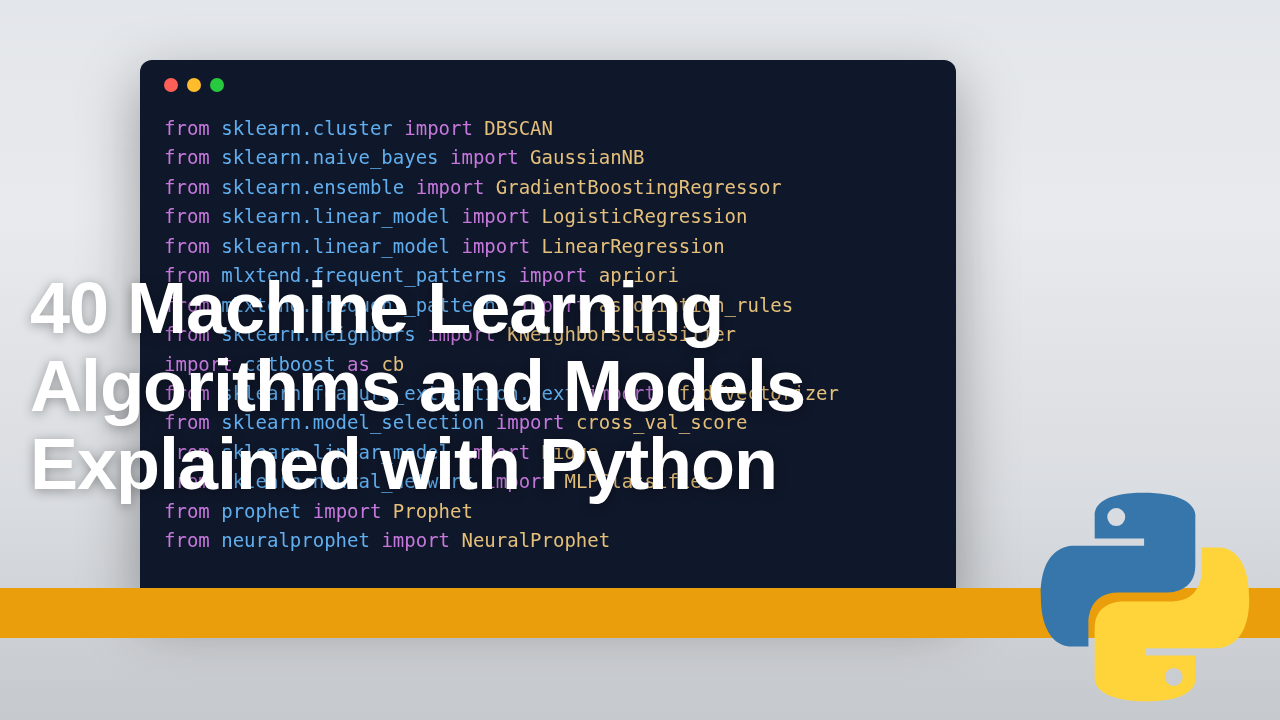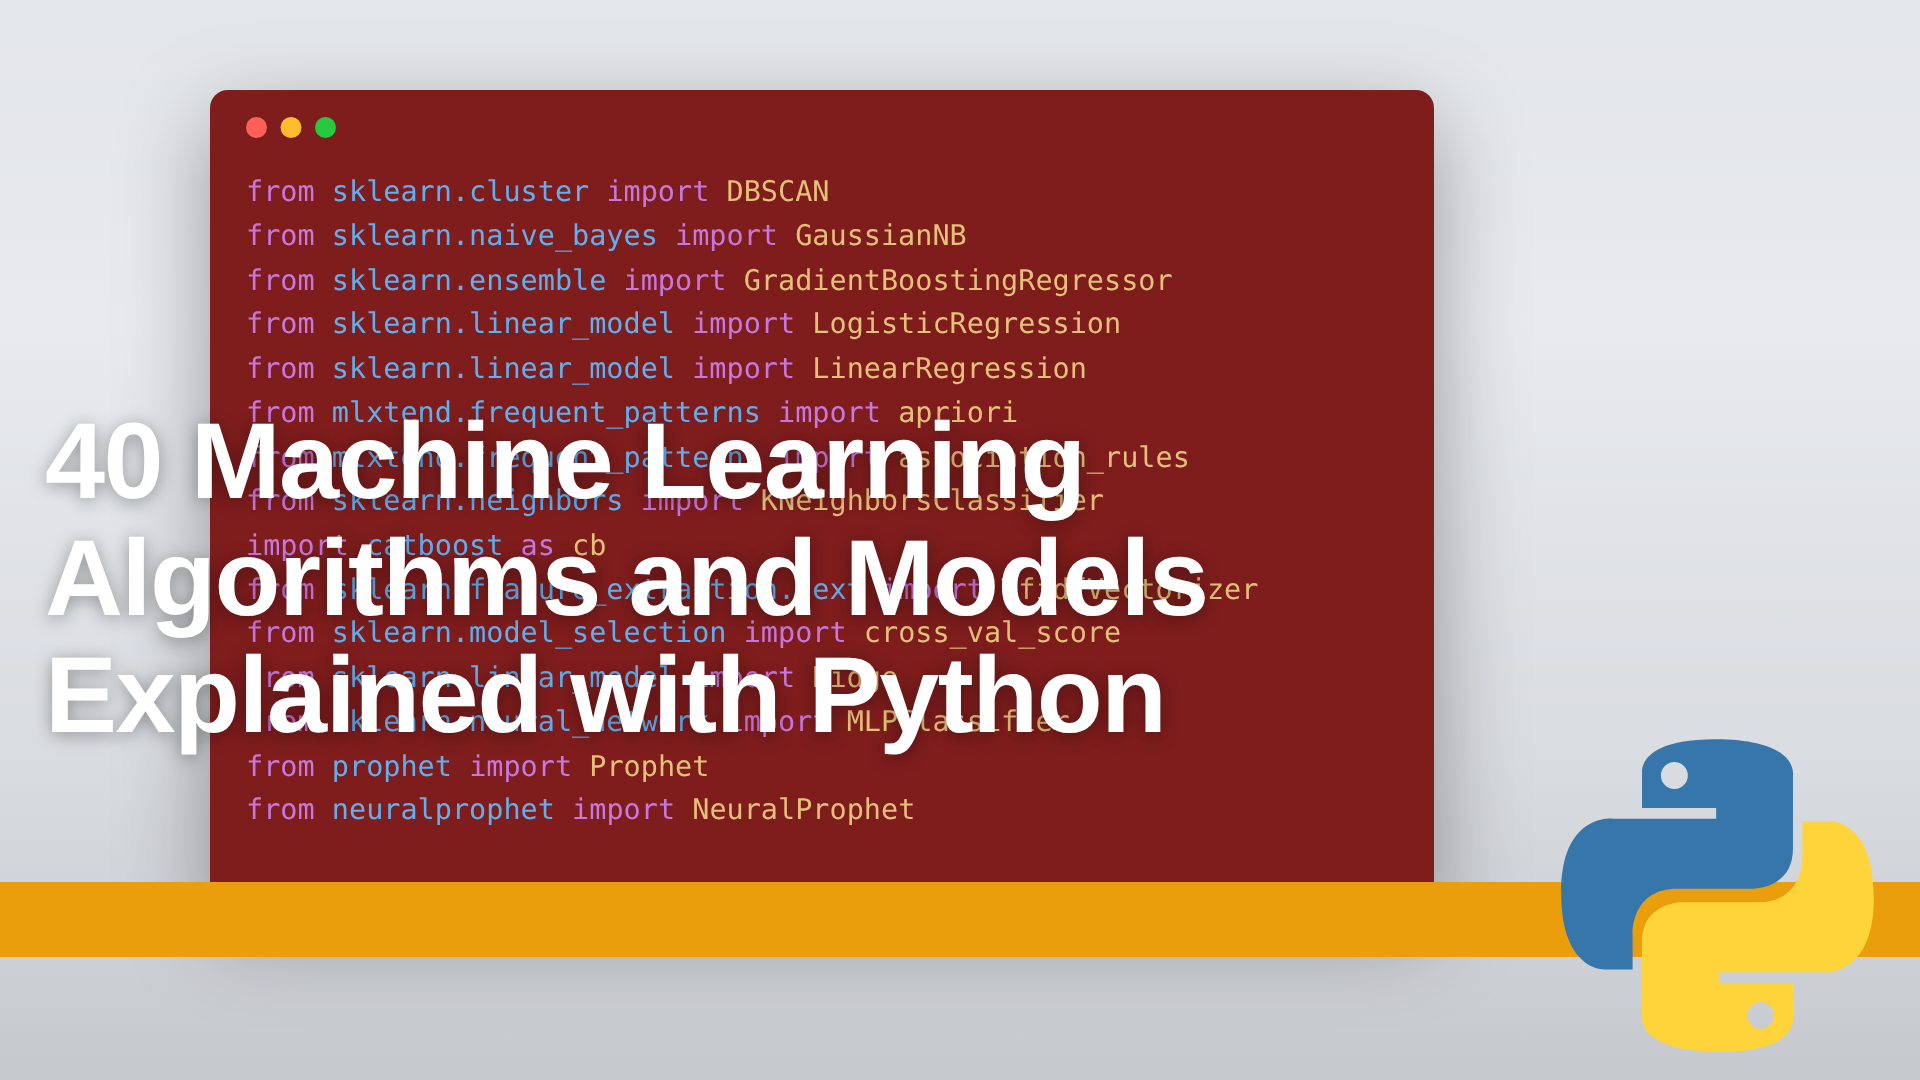--- a/index.html
+++ b/index.html
@@ -5,21 +5,21 @@
   * { margin: 0; padding: 0; box-sizing: border-box; }
   html, body { width: 1280px; height: 720px; overflow: hidden; font-family: -apple-system, BlinkMacSystemFont, "Helvetica Neue", Arial, sans-serif; }
   body { background: linear-gradient(180deg, #e3e6ea 0%, #e8eaed 30%, #d9dce0 70%, #c5c8cc 100%); position: relative; }
 
   .terminal {
     position: absolute;
     top: 60px;
     left: 140px;
     width: 816px;
     height: 540px;
-    background: #7f1d1d;
+    background: #0f172a;
     border-radius: 12px;
     box-shadow: 0 20px 60px rgba(0,0,0,0.35);
     padding: 18px 24px;
   }
   .traffic { display: flex; gap: 9px; margin-bottom: 22px; }
   .dot { width: 14px; height: 14px; border-radius: 50%; }
   .dot.red { background: #ff5f56; }
   .dot.yellow { background: #ffbd2e; }
   .dot.green { background: #27c93f; }
 

